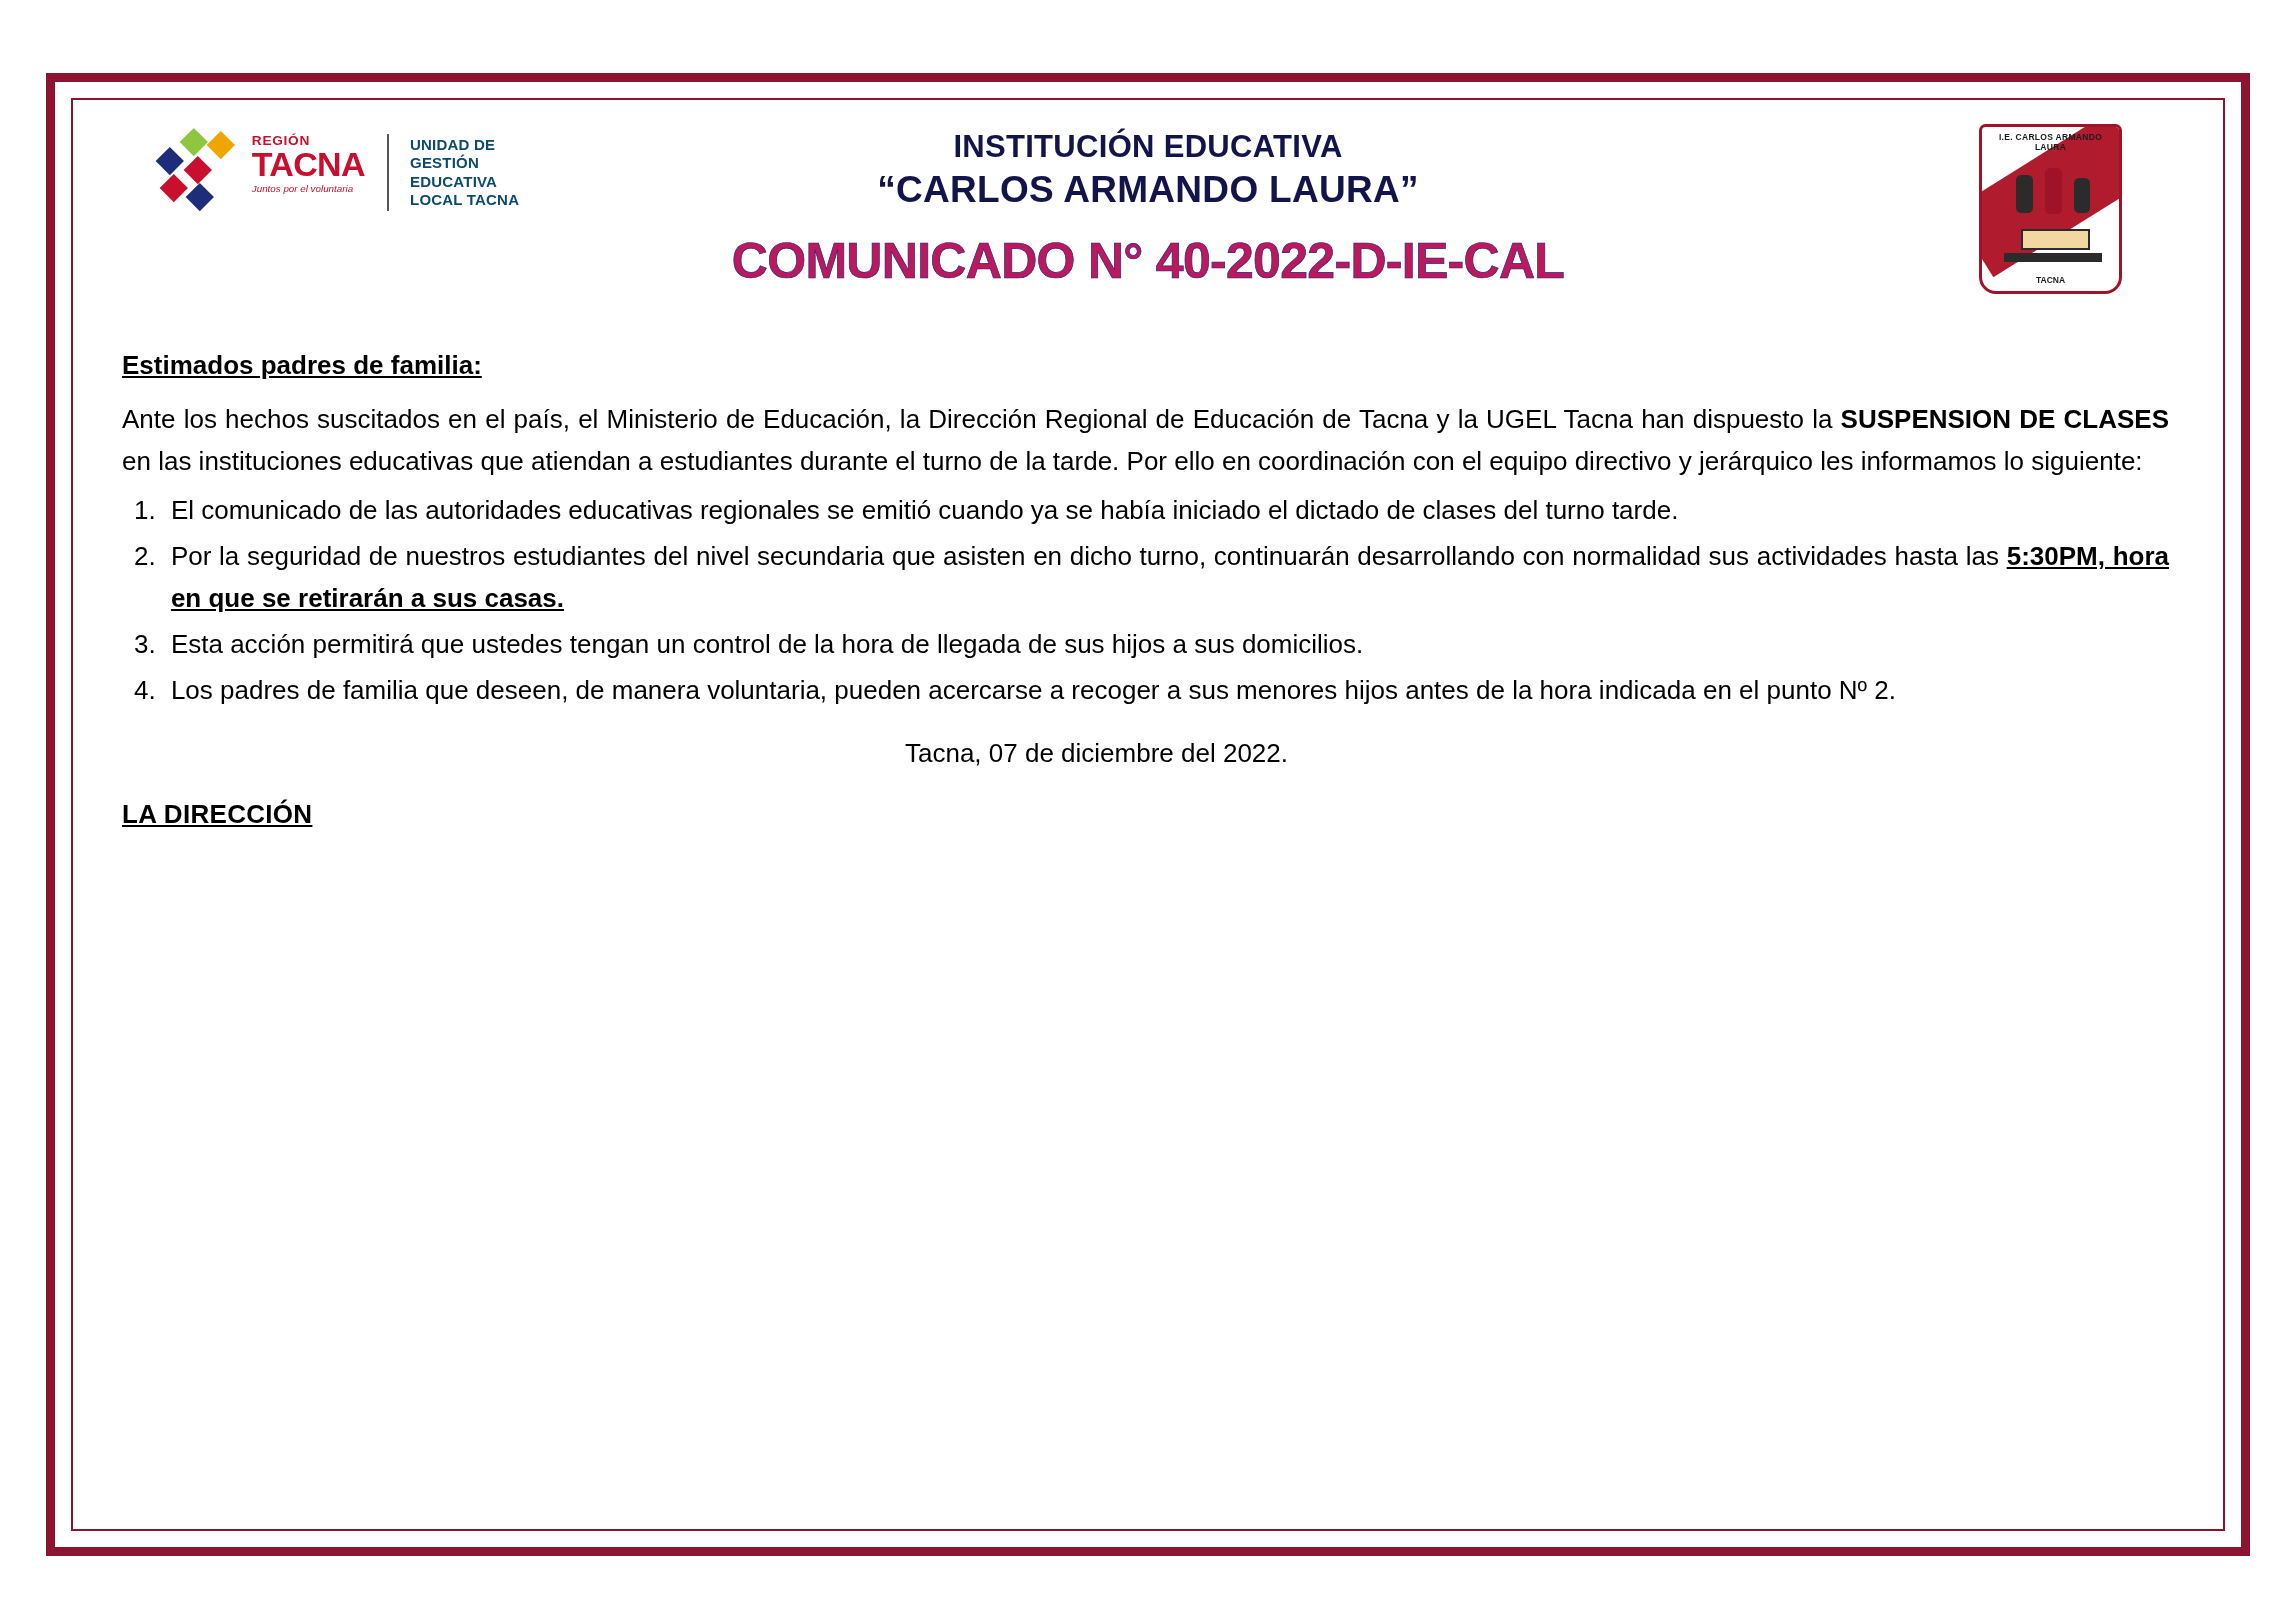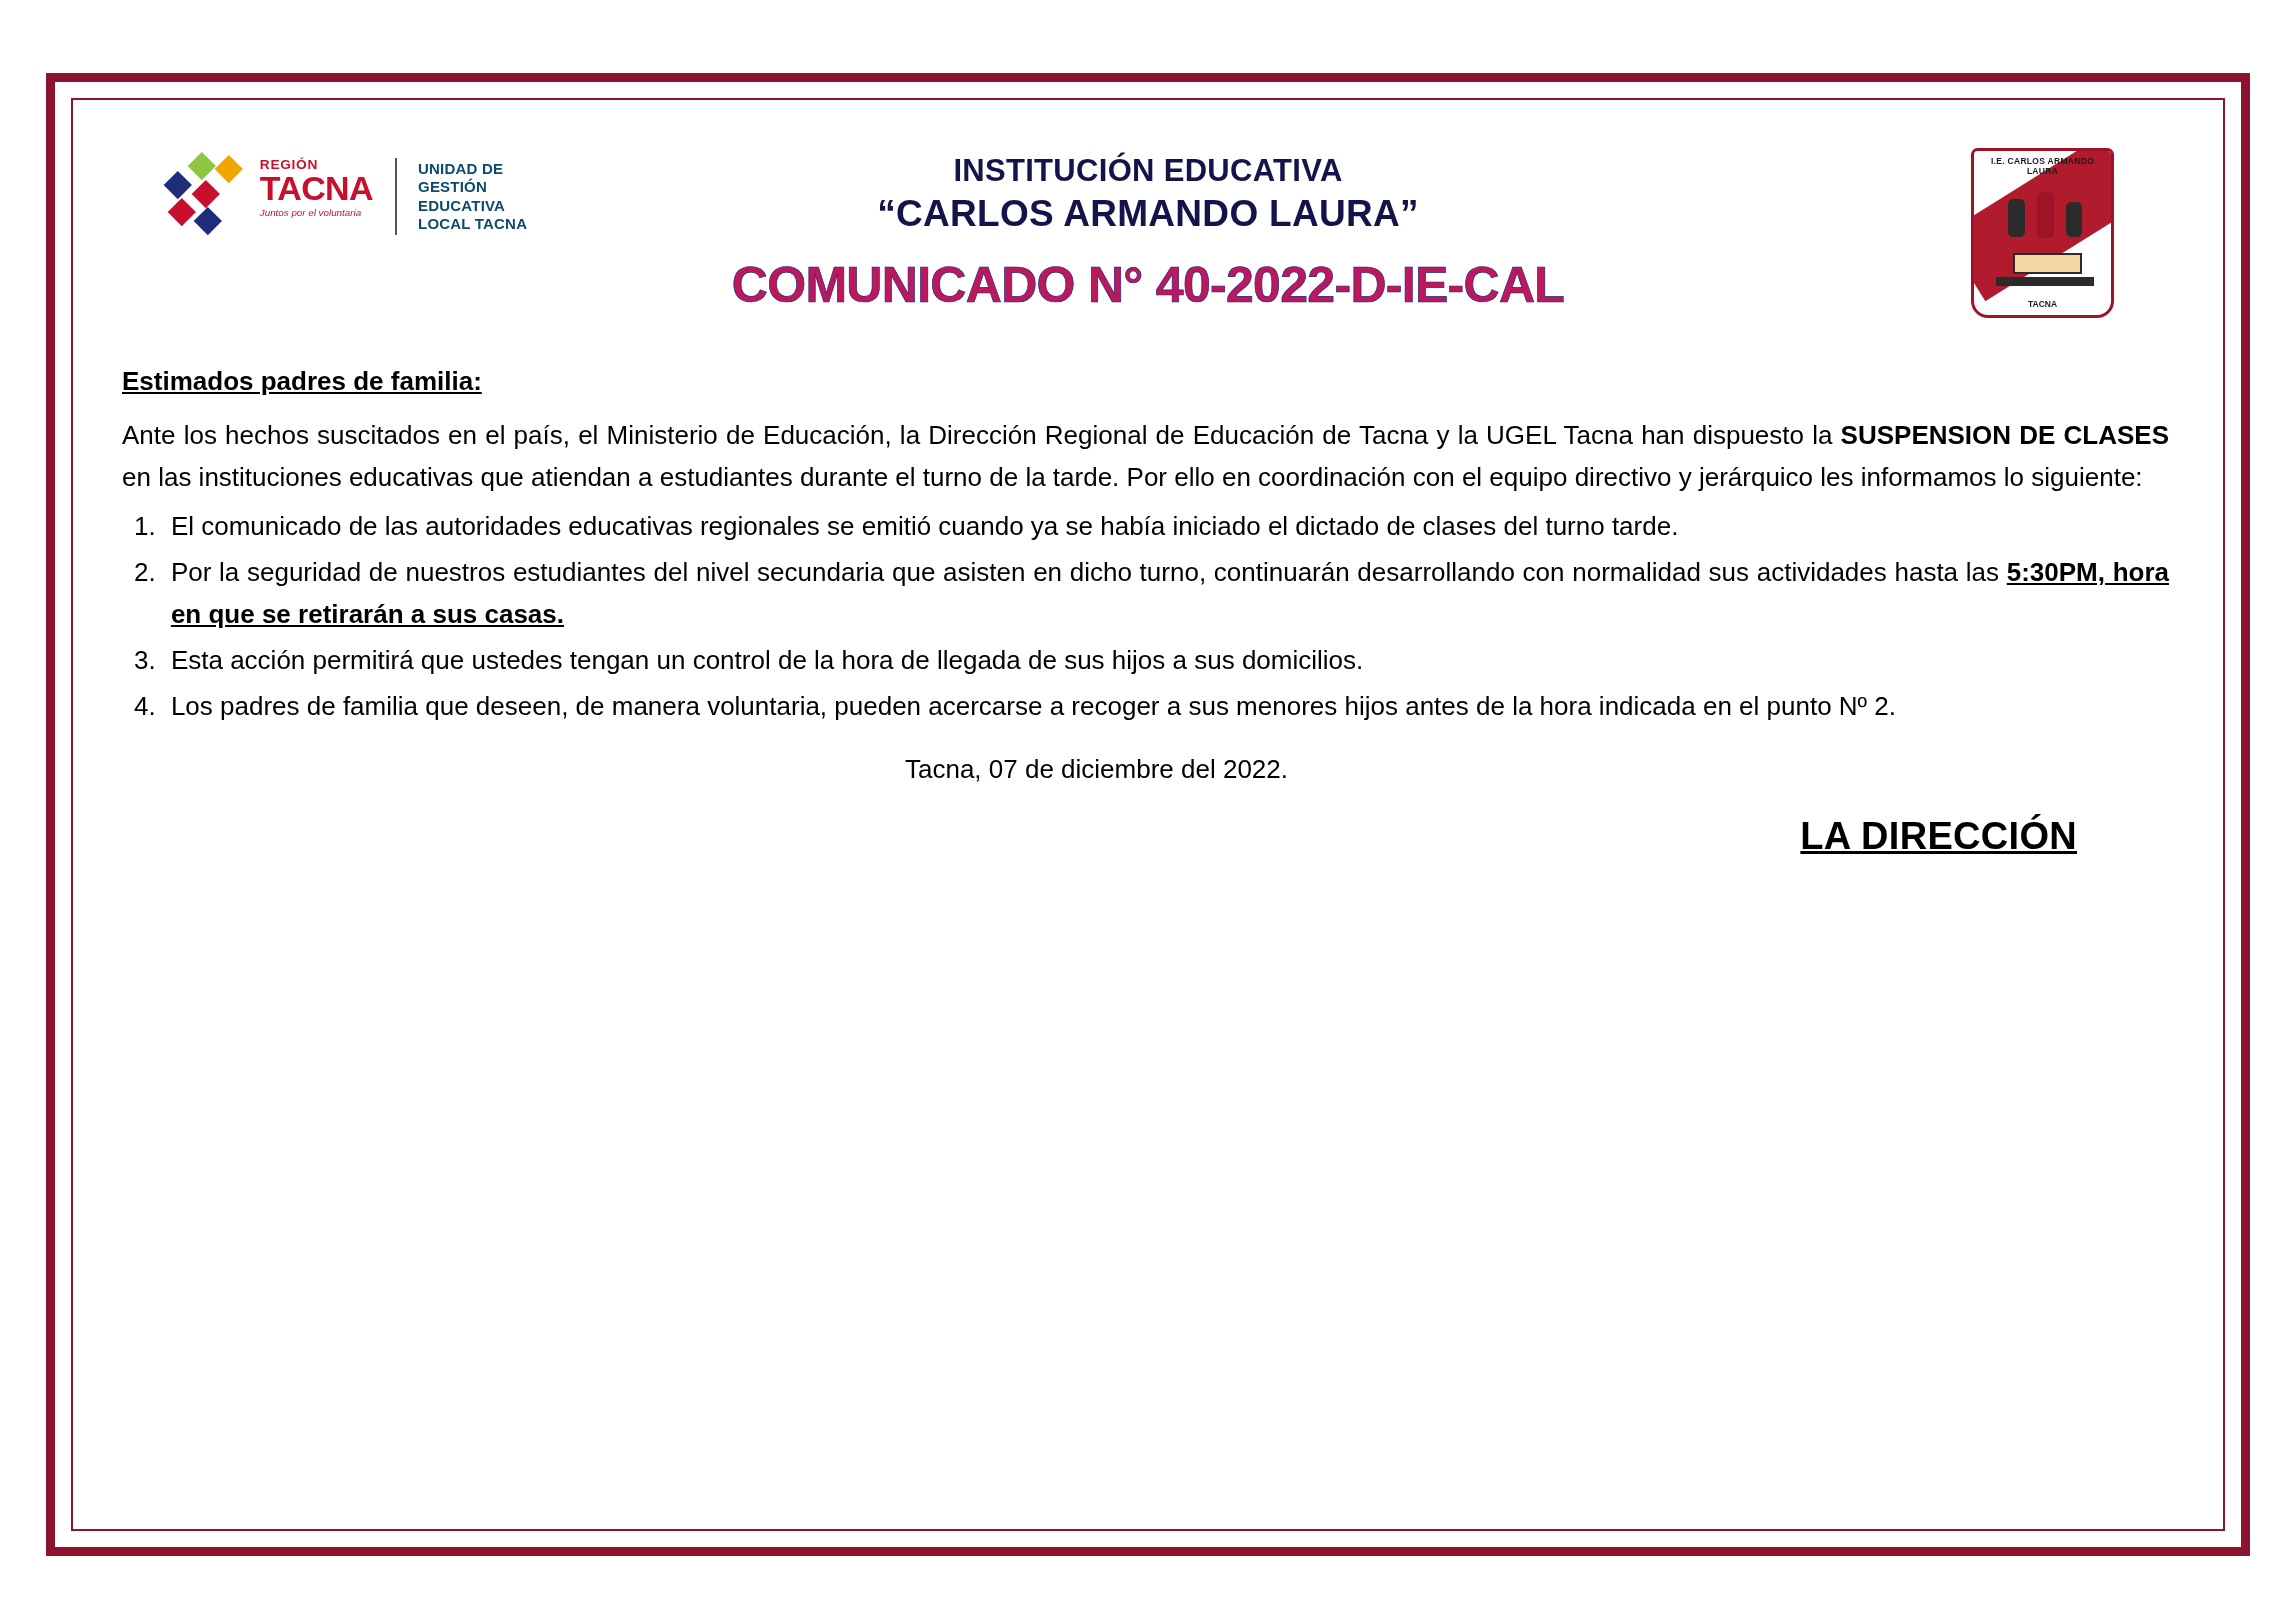--- a/index.html
+++ b/index.html
@@ -36,22 +36,21 @@
     border: 2.6px solid #8c1431;
     box-sizing: border-box;
   }
 
   .content {
     position: absolute;
     left: 0;
     top: 0;
     right: 0;
     bottom: 0;
-    padding: 16px;
-    margin-top: 16px;
+    padding: 8px;
   }
 
   
   .header {
     position: relative;
     height: 196px;
   }
 
   
   .logo-left {
@@ -260,22 +259,22 @@
     margin-top: 9.2px;
   }
   .place-date {
     margin-top: 27.5px;
     text-align: center;
     font-size: 26px;
     padding-right: 98px;
   }
   .signature {
     margin-top: 30px;
-    text-align: right;
-    font-size: 38px;
+    text-align: left;
+    font-size: 26px;
     font-weight: bold;
     text-decoration: underline;
     padding-right: 92px;
     letter-spacing: 0.3px;
   }
 </style>
 </head>
 <body>
 
 <div class="frame-outer">

